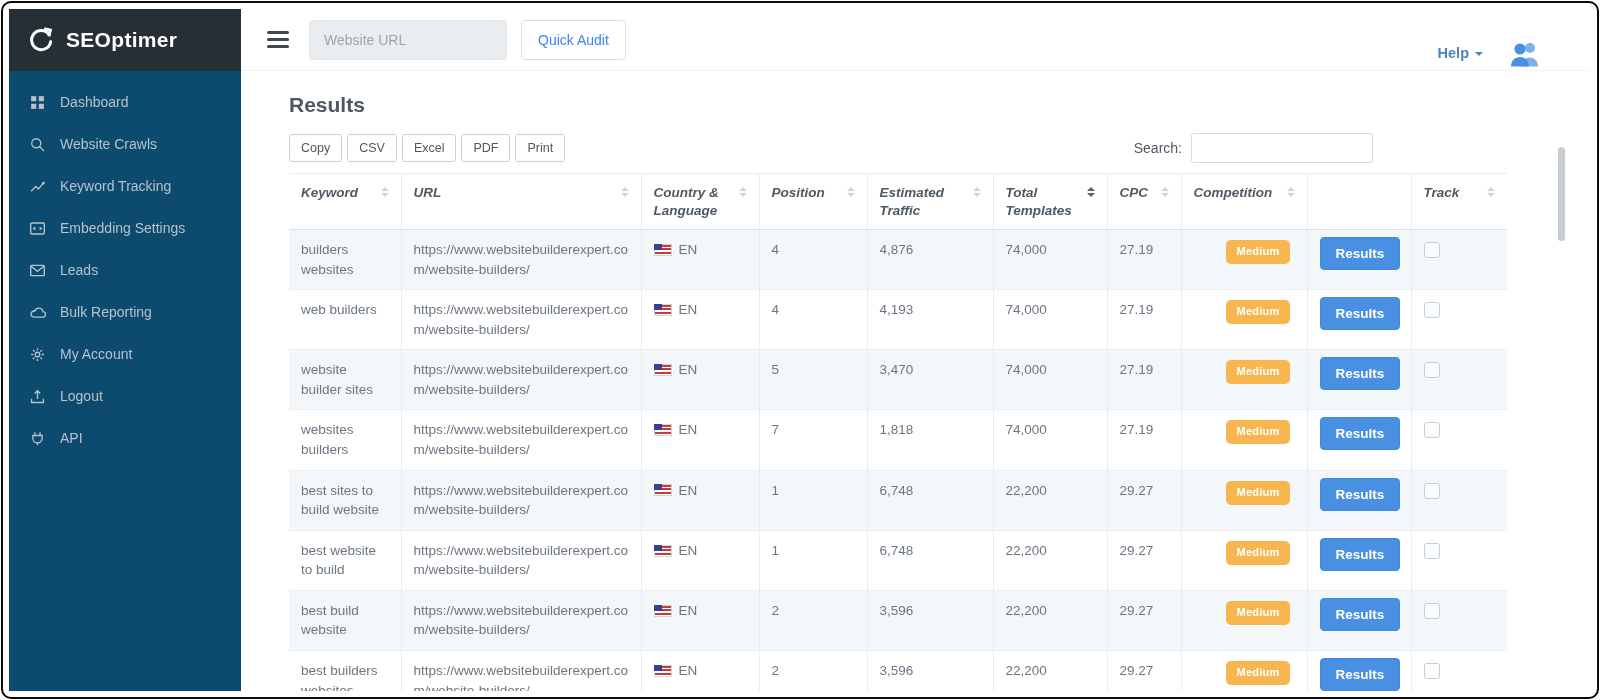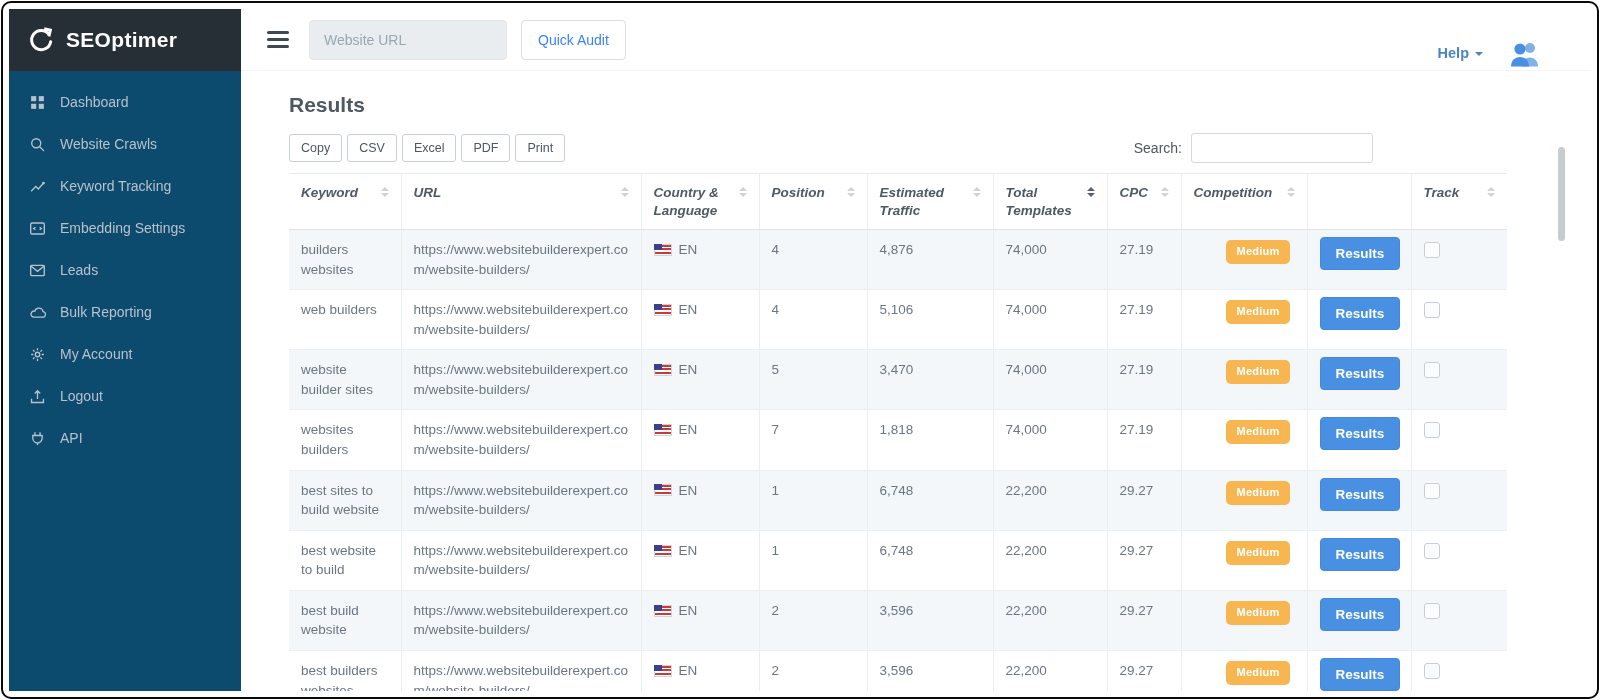--- a/index.html
+++ b/index.html
@@ -341,21 +341,21 @@
           <tr>
             <td>web builders</td>
             <td class="url-cell">https://www.websitebuilderexpert.com/website-builders/</td>
             <td>
                   <div class="country">
                     <span class="flag"></span>
                     <span>EN</span>
                   </div>
                 </td>
             <td>4</td>
-            <td>5,106</td>
+            <td>4,193</td>
             <td>74,000</td>
             <td>27.19</td>
             <td class="badge-cell"><span class="badge">Medium</span></td>
             <td class="action-cell"><button class="btn-results">Results</button></td>
             <td><input type="checkbox" class="track-cb" style=""></td>
           </tr>
 
           <tr>
             <td>website builder sites</td>
             <td class="url-cell">https://www.websitebuilderexpert.com/website-builders/</td>

